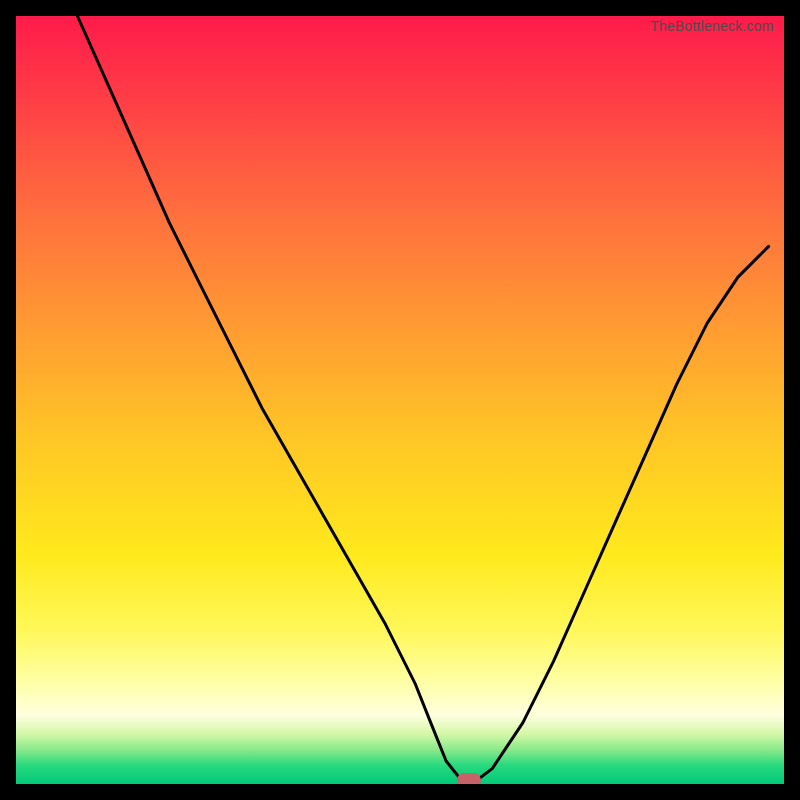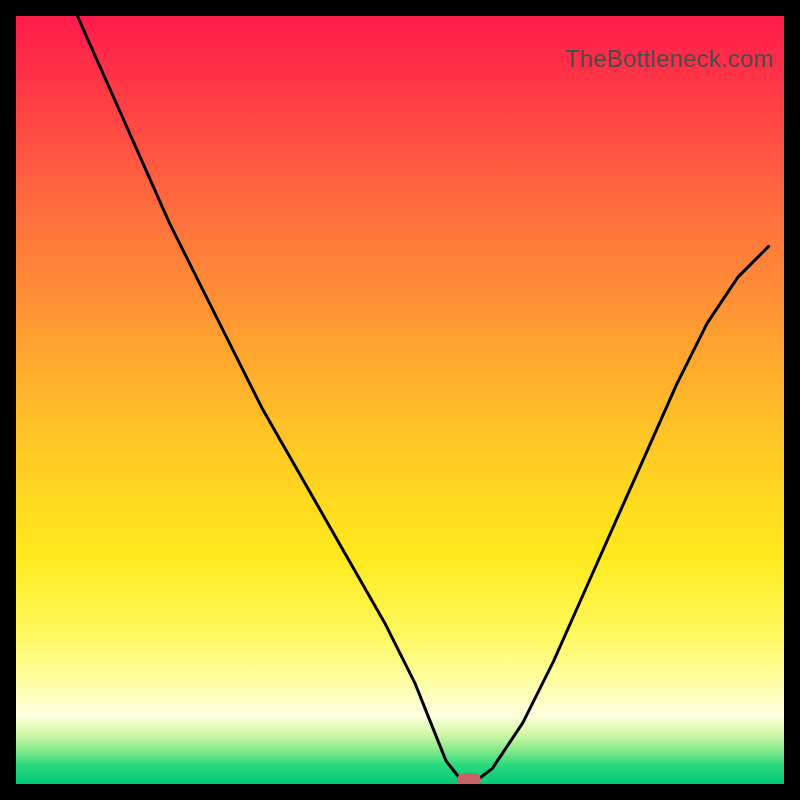--- a/index.html
+++ b/index.html
@@ -20,25 +20,24 @@
   }
   .gradient-bg {
     position: absolute;
     left: 0; top: 0; width: 100%; height: 100%;
   }
   .watermark {
     position: absolute;
     top: 2px;
     right: 10px;
     font-family: Arial, Helvetica, sans-serif;
-    font-size: 24px;
+    font-size: 14px;
     color: #4a4a4a;
     font-weight: 500;
     letter-spacing: 0.2px;
-    margin-top: 27px;
   }
   svg.curve-layer {
     position: absolute;
     left: 0; top: 0; width: 100%; height: 100%;
   }
   .marker {
     position: absolute;
     width: 24px;
     height: 14px;
     border-radius: 7px;

